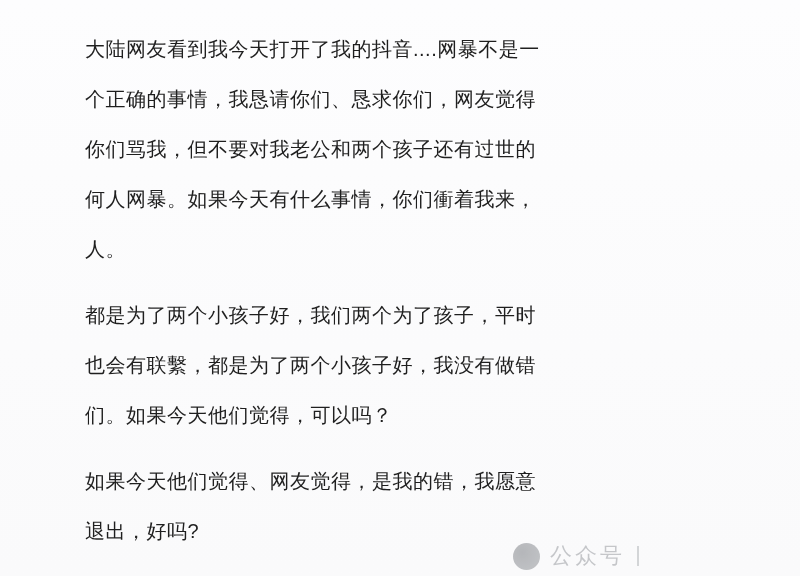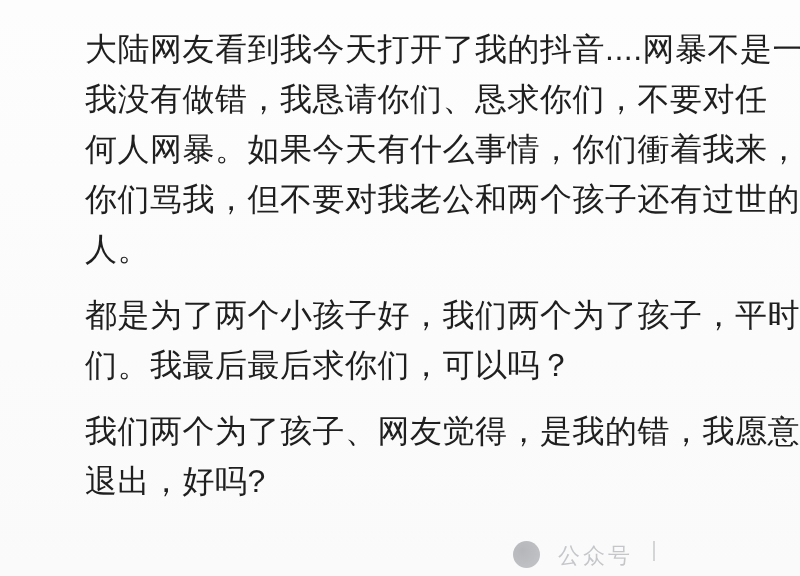--- a/index.html
+++ b/index.html
@@ -23,32 +23,33 @@
     position: absolute;
     top: 24px;
     left: 85px;
     right: 60px;
     color: #1f1f1f;
   }
   .paragraph {
     margin: 0 0 16px 0;
   }
   .text-line {
-    font-size: 32px;
+    font-size: 20px;
     line-height: 50px;
     letter-spacing: 0.5px;
     white-space: nowrap;
     font-weight: 500;
   }
   .watermark {
     position: absolute;
     left: 513px;
     top: 541px;
     display: flex;
-    gap: 18px;
+    align-items: center;
+    gap: 10px;
     opacity: 0.55;
     pointer-events: none;
   }
   .watermark-icon {
     width: 27px;
     height: 27px;
     border-radius: 50%;
     background: radial-gradient(circle at 35% 35%, #7d8085, #8f9297 70%);
     flex: 0 0 auto;
   }
@@ -67,33 +68,34 @@
 </style>
 </head>
 <body>
 
 <div class="page">
 
   <div class="post-text">
 
     <div class="paragraph">
       <div class="text-line">大陆网友看到我今天打开了我的抖音....网暴不是一</div>
-      <div class="text-line">我没有做错，我恳请你们、恳求你们，不要对任</div>
+      <div class="text-line">个正确的事情，我恳请你们、恳求你们，网友觉得</div>
+      <div class="text-line">你们骂我，但不要对我老公和两个孩子还有过世的</div>
       <div class="text-line">何人网暴。如果今天有什么事情，你们衝着我来，</div>
-      <div class="text-line">你们骂我，但不要对我老公和两个孩子还有过世的</div>
       <div class="text-line">人。</div>
     </div>
 
     <div class="paragraph">
       <div class="text-line">都是为了两个小孩子好，我们两个为了孩子，平时</div>
-      <div class="text-line">们。我最后最后求你们，可以吗？</div>
+      <div class="text-line">也会有联繫，都是为了两个小孩子好，我没有做错</div>
+      <div class="text-line">们。如果今天他们觉得，可以吗？</div>
     </div>
 
     <div class="paragraph">
-      <div class="text-line">我们两个为了孩子、网友觉得，是我的错，我愿意</div>
+      <div class="text-line">如果今天他们觉得、网友觉得，是我的错，我愿意</div>
       <div class="text-line">退出，好吗?</div>
     </div>
 
   </div>
 
   <div class="watermark">
     <span class="watermark-icon"></span>
     <span class="watermark-text">公众号</span>
     <span class="watermark-sep"></span>
   </div>

